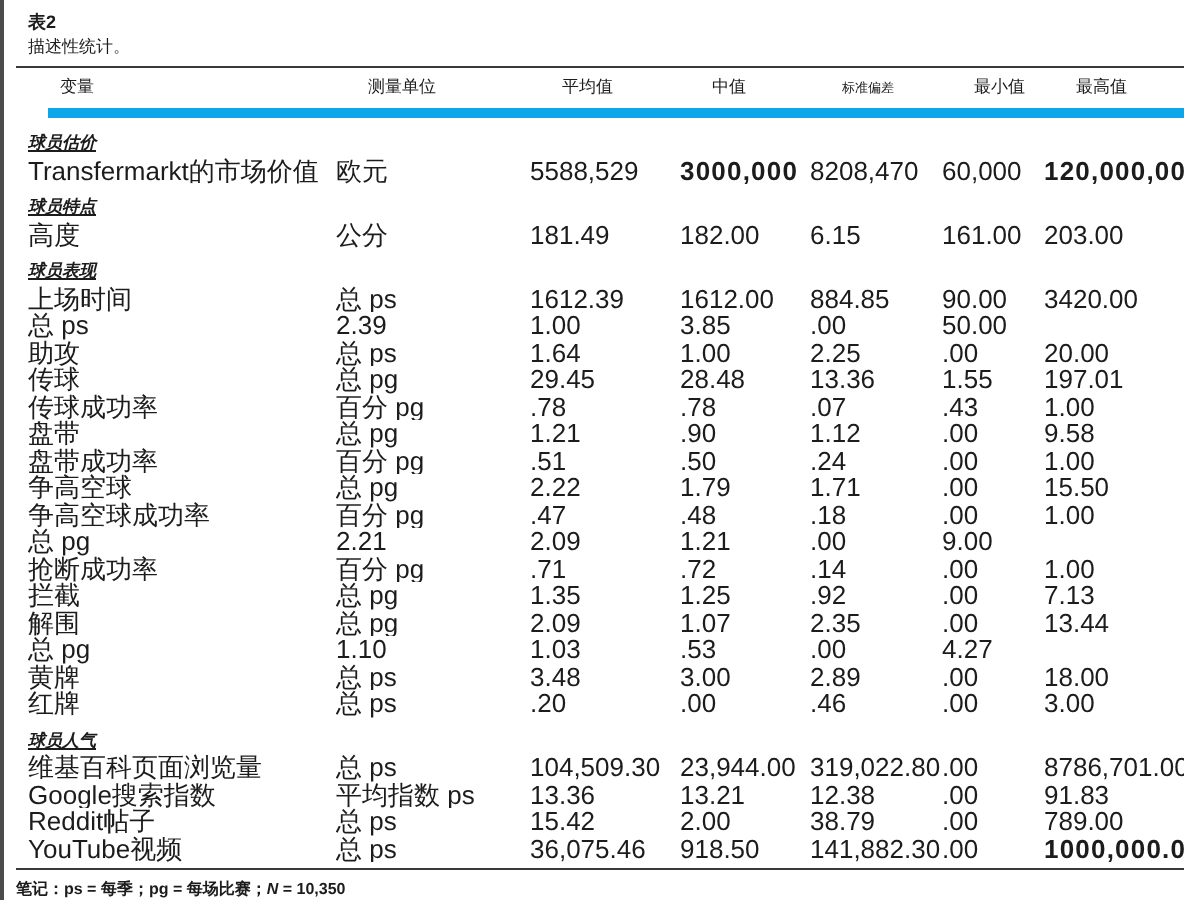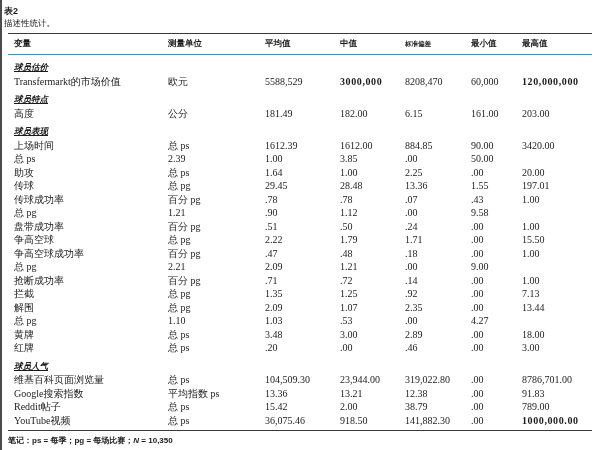--- a/index.html
+++ b/index.html
@@ -5,41 +5,41 @@
   html,body { margin:0; padding:0; background:#ffffff; }
   .sheet {
     position:relative; width:600px; height:450px; background:#ffffff;
     font-family:"Liberation Sans","DejaVu Sans",sans-serif;
     color:#1c1c1c; overflow:hidden;
   }
   .edge-bar {
     position:absolute; left:0; top:0; width:2px; height:450px;
     background:#2b2b2b; opacity:.85;
   }
-  .titleblock { padding:5px 8px 0 4px; }
+  .titleblock { padding:5px 8px 0 14px; }
   .title   { font-size:9px; line-height:12px; font-weight:bold; }
   .subtitle{ font-size:8.5px; line-height:13px; }
   .tablewrap {
     margin:3px 8px 0 8px;
     border-top:1.5px solid #3a3a3a;
     border-bottom:1.5px solid #3a3a3a;
   }
   .row {
     display:grid;
     grid-template-columns:154px 97px 75px 65px 66px 51px 1fr;
     padding-left:6px;
   }
   .head-row {
     height:20px; align-items:center;
-    border-bottom:1px solid #0ea5e9;
-    font-weight:bold; font-size:8.5px;
+    border-bottom:5px solid #0ea5e9;
+    font-weight:normal; font-size:8.5px;margin-left:16px;
   }
   .head-row .sd-head { font-size:6.5px; }
   .tbody { padding:1px 0 3px 0; }
-  .data-row   { height:13.5px; line-height:13.5px; font-size:10px;font-family:Liberation Serif, serif; }
+  .data-row   { height:13.5px; line-height:13.5px; font-size:13px; }
   .section-row{ height:13.5px; line-height:13.5px; margin-top:5px; }
   .section-title {
     grid-column:1 / -1; font-size:8.5px; font-weight:bold; font-style:italic;text-decoration:underline;
   }
   .cell { white-space:nowrap; overflow:hidden; }
   .bold-num { font-weight:bold; letter-spacing:.6px; }
   .footnote {
     margin:4px 8px 0 8px; font-size:8px; line-height:11px; font-weight:bold;
   }
   .footnote .nsym { font-style:italic; }
@@ -131,20 +131,21 @@
         <div class="row data-row">
           <span class="cell">传球成功率</span>
           <span class="cell">百分 pg</span>
           <span class="cell">.78</span>
           <span class="cell">.78</span>
           <span class="cell">.07</span>
           <span class="cell">.43</span>
           <span class="cell">1.00</span>
         </div>
         <div class="row data-row">
+          <span class="cell">盘带</span>
           <span class="cell">总 pg</span>
           <span class="cell">1.21</span>
           <span class="cell">.90</span>
           <span class="cell">1.12</span>
           <span class="cell">.00</span>
           <span class="cell">9.58</span>
         </div>
         <div class="row data-row">
           <span class="cell">盘带成功率</span>
           <span class="cell">百分 pg</span>

